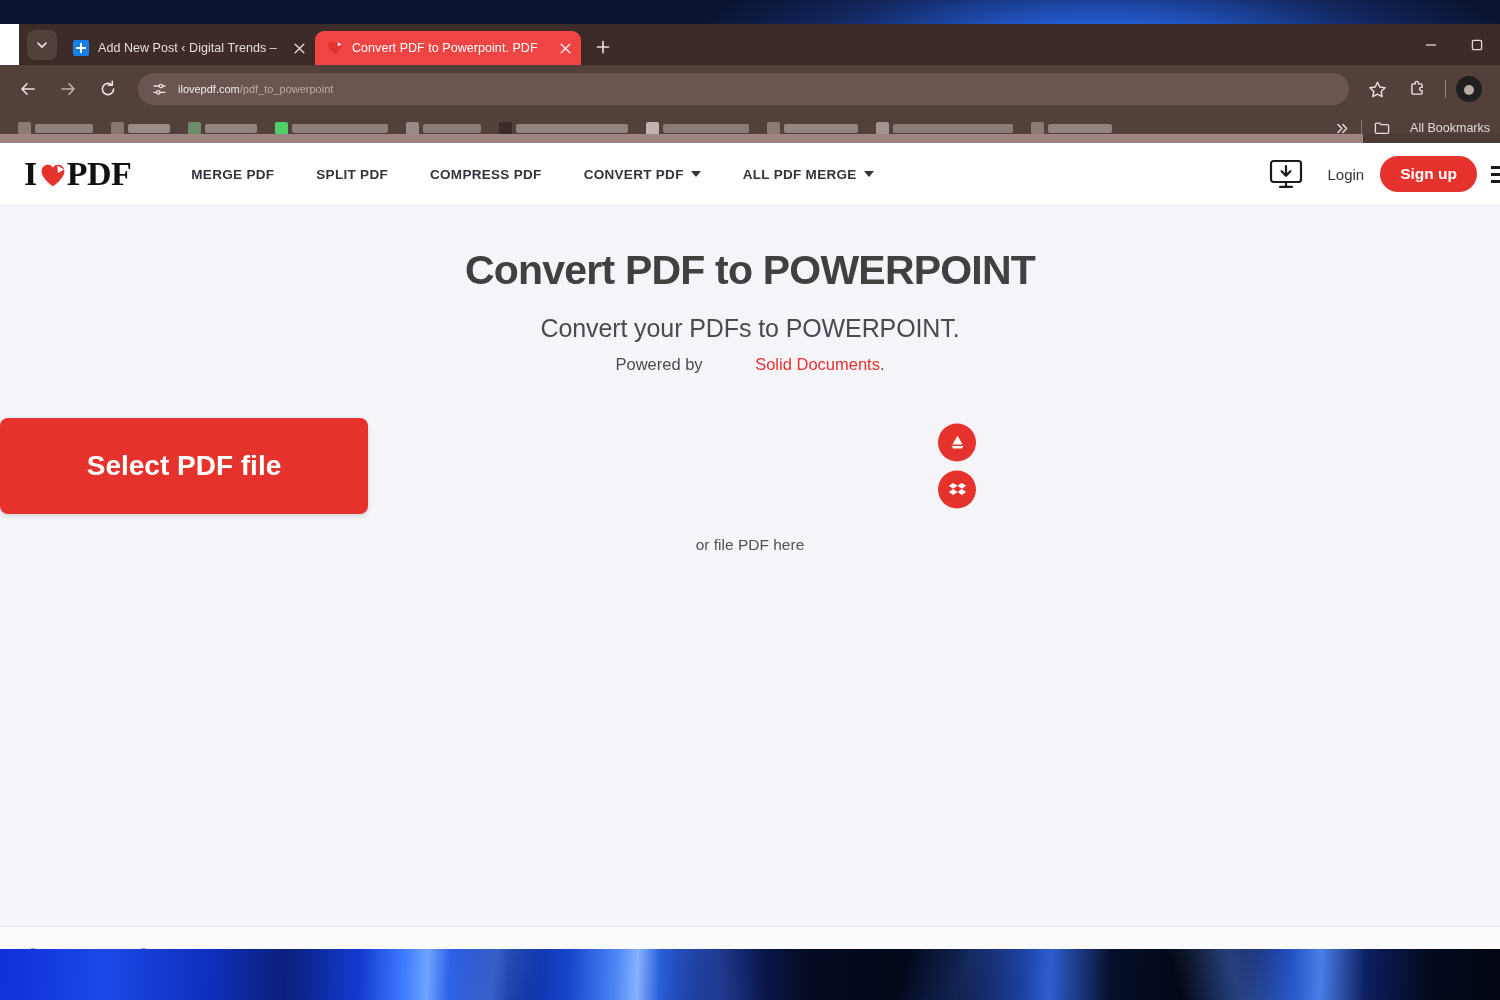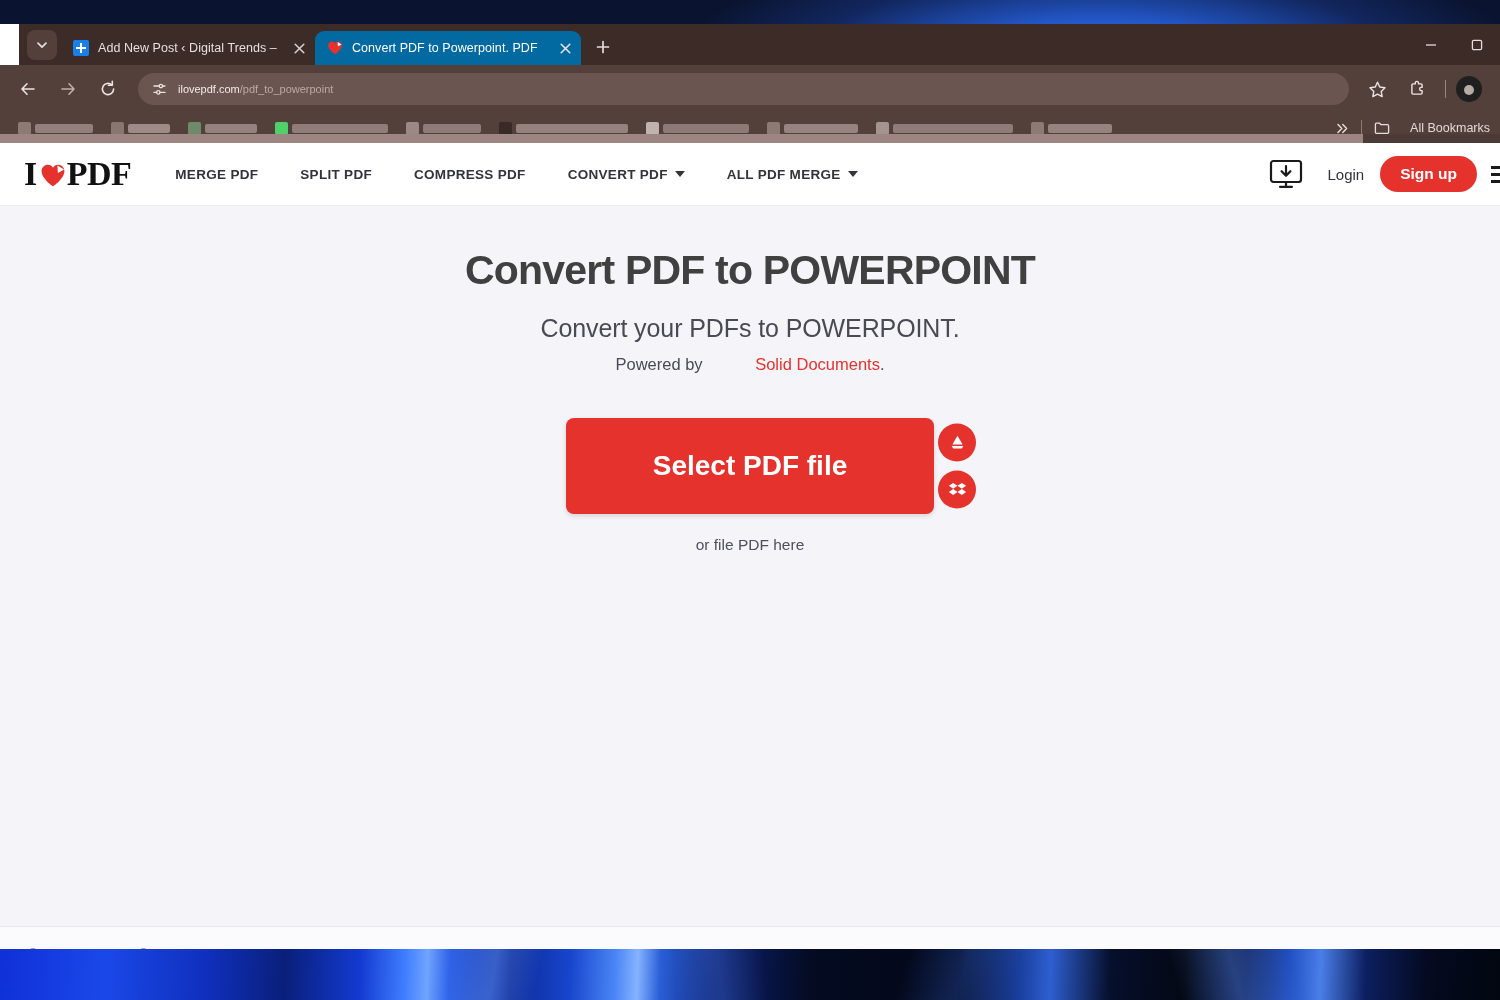--- a/index.html
+++ b/index.html
@@ -71,21 +71,21 @@
   .tabsearch svg { display:block; }
   .tab {
     height: 34px;
     display: flex; align-items: center;
     padding: 0 6px 0 12px;
     border-radius: 9px 9px 0 0;
     position: relative; flex: none;
     cursor: pointer;
   }
   .tab.inactive { width: 236px; background: #3d2b27; }
-  .tab.active   { width: 248px; background: #0369a1; }
+  .tab.active   { width: 248px; background: #ef4444; }
   .tab-fav { width: 16px; height: 16px; flex: none; margin-right: 9px; position: relative; }
   .fav-wp {
     width: 16px; height: 16px; background: #1a7fe8; border-radius: 2px;
     display: flex; align-items: center; justify-content: center;
   }
   .fav-wp::before {
     content: ""; position: absolute; width: 10px; height: 2px; background: #fff;
     left: 3px; top: 7px;
   }
   .fav-wp::after {
@@ -184,21 +184,21 @@
   .logo {
     margin-left: 24px; display: flex; align-items: center;
     font-family: "Liberation Serif", serif;
     font-weight: bold; font-size: 34px; color: #111;
     letter-spacing: -0.5px; cursor: pointer; flex: none;
   }
   .heart {
     width: 26px; height: 25px; position: relative; margin: 0 1px 0 3px; top: 1px;
   }
   .heart svg { display: block; }
-  .nav { display: flex; align-items: center; margin-left: 44px; flex: 1; }
+  .nav { display: flex; align-items: center; margin-left: 60px; flex: 1; }
   .navitem {
     font-size: 13.5px; font-weight: bold; color: #33333b;
     letter-spacing: .3px; margin-right: 42px; cursor: pointer;
     display: flex; align-items: center; gap: 7px; white-space: nowrap;
   }
   .caret {
     width: 0; height: 0; border-left: 5px solid transparent;
     border-right: 5px solid transparent; border-top: 6px solid #33333b;
   }
   .head-right { display: flex; align-items: center; flex: none; padding-right: 4px; }
@@ -226,21 +226,21 @@
     margin: 20px 0 0 0; font-size: 25px; font-weight: normal; color: #4a4a55;
     letter-spacing: -0.1px;
   }
   .hero .powered {
     margin: 12px 0 0 0; font-size: 16.5px; color: #4a4a55;
   }
   .hero .powered a { color: #e5322d; text-decoration: none; cursor: pointer; margin-left: 48px; }
 
   .pickrow {
     margin-top: 44px; display: flex; align-items: center;
-    justify-content: center; position: relative;
+    position: relative;
   }
   .selectbtn {
     width: 368px; height: 96px; background: #e5322d; color: #fff;
     border: none; border-radius: 8px;
     font-size: 28px; font-weight: bold; cursor: pointer;
     font-family: "Liberation Sans", sans-serif;
     box-shadow: 0 2px 5px rgba(0,0,0,.13);
   }
   .cloudcol {
     position: absolute; left: calc(50% + 188px); top: 50%;

